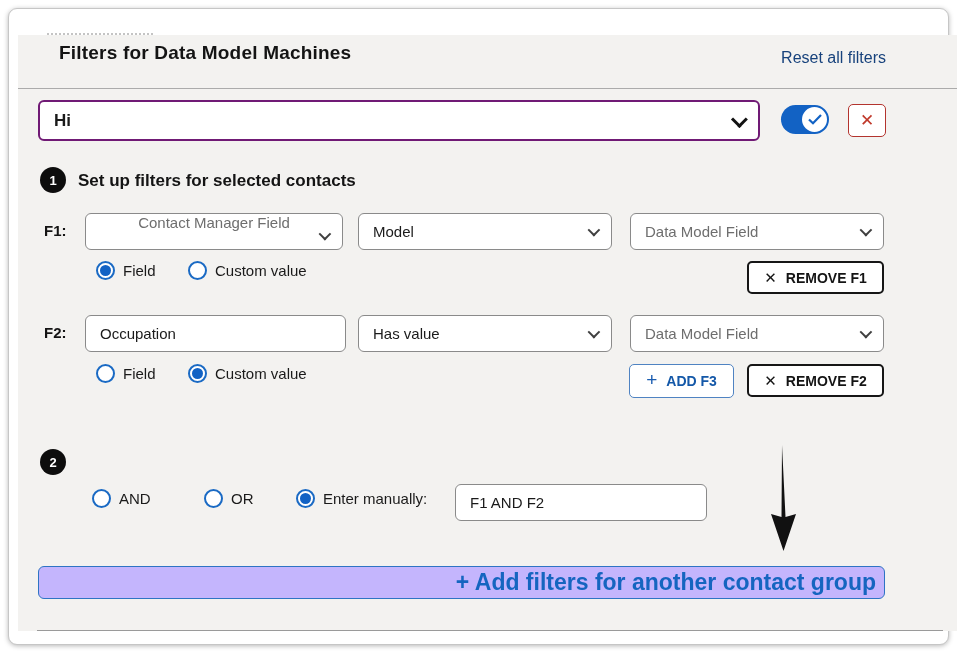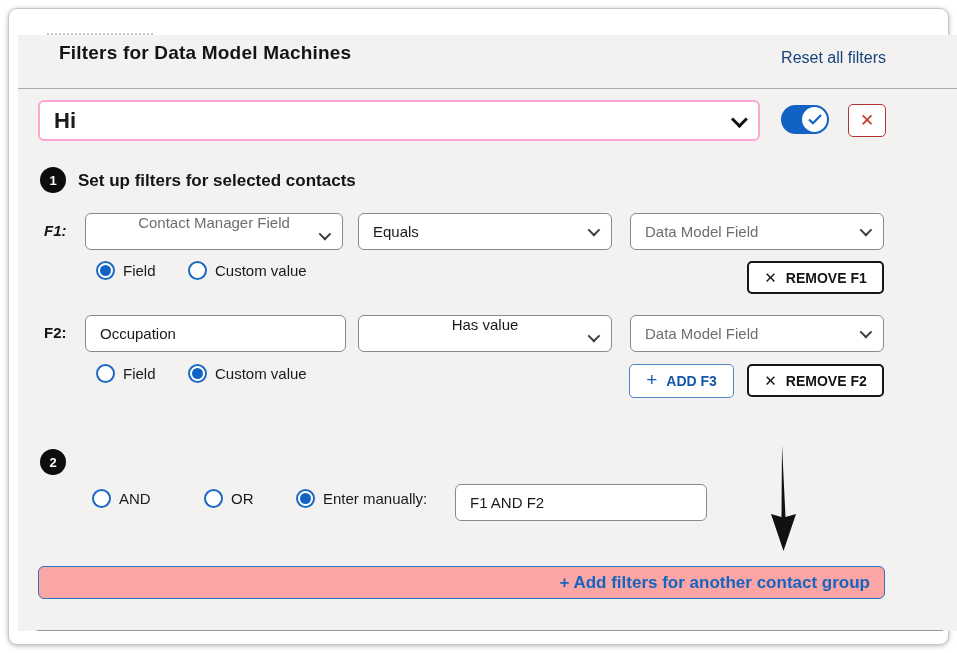--- a/index.html
+++ b/index.html
@@ -49,22 +49,22 @@
   }
   .muted { color:#6e6e6e; }
   .chev {
     width:9px; height:9px; border-right:2px solid #3f3f3f; border-bottom:2px solid #3f3f3f;
     transform:rotate(45deg) translateY(-2px); margin-left:auto; flex:none;
   }
 
   
   .sel-hi {
     left:38px; top:100px; width:722px; height:41px;
-    border:2px solid #f9a8d4; border-radius:6px;
-    font-weight:700; font-size:22px; cursor:pointer;
+    border:2px solid #701a75; border-radius:6px;
+    font-weight:700; font-size:17px; cursor:pointer;
   }
   .sel-hi .chev { width:12px; height:12px; border-width:3px; border-color:#121212; }
 
   
   .toggle { position:absolute; left:781px; top:105px; width:48px; height:29px; cursor:pointer; }
   .toggle .pill { position:absolute; left:0; top:0; width:44px; height:29px; border-radius:15px; background:#1262c4; }
   .toggle .knob {
     position:absolute; right:0; top:0; width:29px; height:29px; border-radius:50%;
     background:#fff; border:2px solid #1262c4;
     display:flex; align-items:center; justify-content:center;
@@ -112,23 +112,23 @@
   }
   .btn-add .plus { font-size:19px; font-weight:400; color:#1a5cb0; margin-top:-2px; }
 
   .manual-input { left:455px; top:484px; width:252px; }
   input.ctrl { outline:none; }
 
   .arrow-annotation { position:absolute; left:769px; top:445px; width:30px; height:107px; }
 
   .btn-add-group {
     position:absolute; left:38px; top:566px; width:847px; height:33px;
-    background:#fca5a5; border:1px solid #2e74c4; border-radius:6px;
-    display:flex; align-items:center; justify-content:flex-end; padding-right:14px;
-    font-size:17px; font-weight:700; color:#1565c0; cursor:pointer;
+    background:#c4b5fd; border:1px solid #2e74c4; border-radius:6px;
+    display:flex; align-items:center; justify-content:flex-end; padding-right:8px;
+    font-size:23px; font-weight:700; color:#1565c0; cursor:pointer;
   }
 </style>
 </head>
 <body>
 
 <div class="stage">
   <div class="panel">
     <div class="tab-dash"></div>
     <div class="surface"></div>
     <div class="hdr-divider"></div>
@@ -150,27 +150,27 @@
         </svg>
     </span>
   </div>
   <div class="btn-delete">
     <span>✕</span>
   </div>
 
   <div class="badge" style="left:40px; top:167px;">1</div>
   <div class="step-title" style="left:78px; top:171px;">Set up filters for selected contacts</div>
 
-  <div class="row-label" style="left:44px; top:222px;font-style:italic;">F1:</div>
+  <div class="row-label" style="left:44px; top:222px;">F1:</div>
   <div class="ctrl" style="left:85px; top:213px; width:258px;flex-direction:column;">
     <span class="muted">Contact Manager Field</span>
     <span class="chev"></span>
   </div>
   <div class="ctrl" style="left:358px; top:213px; width:254px;">
-    <span>Equals</span>
+    <span>Model</span>
     <span class="chev"></span>
   </div>
   <div class="ctrl" style="left:630px; top:213px; width:254px;">
     <span class="muted">Data Model Field</span>
     <span class="chev"></span>
   </div>
 
   <div class="radio-item" style="left:96px; top:261px;">
     <span class="radio checked"></span>
     <span>Field</span>
@@ -179,21 +179,21 @@
     <span class="radio"></span>
     <span>Custom value</span>
   </div>
   <div class="btn-remove" style="left:747px; top:261px;">
     <span class="x">✕</span>
     <span>REMOVE F1</span>
   </div>
 
   <div class="row-label" style="left:44px; top:324px;">F2:</div>
   <input class="ctrl" style="left: 85px; top: 315px; width: 261px;" readonly="" value="Occupation">
-  <div class="ctrl" style="left:358px; top:315px; width:254px;flex-direction:column;">
+  <div class="ctrl" style="left:358px; top:315px; width:254px;">
     <span>Has value</span>
     <span class="chev"></span>
   </div>
   <div class="ctrl" style="left:630px; top:315px; width:254px;">
     <span class="muted">Data Model Field</span>
     <span class="chev"></span>
   </div>
 
   <div class="radio-item" style="left:96px; top:364px;">
     <span class="radio"></span>

